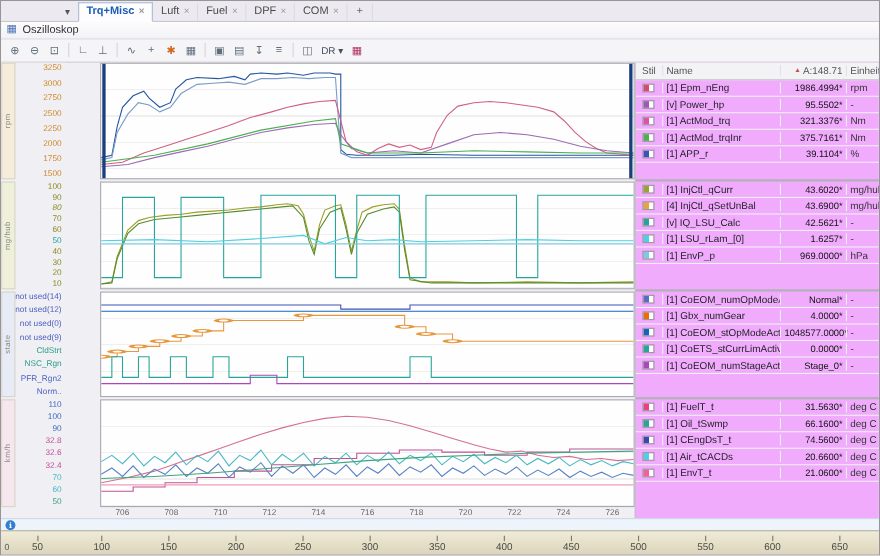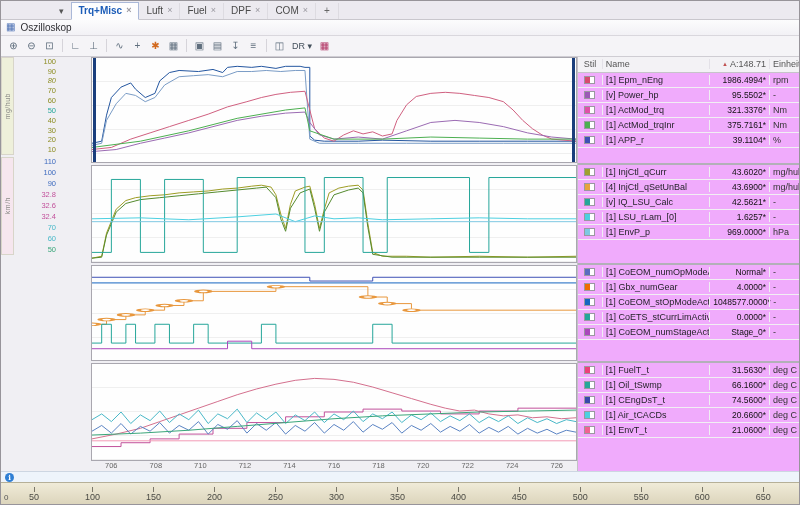--- a/index.html
+++ b/index.html
@@ -126,35 +126,65 @@
       <div class="tb-icon">↧</div>
       <div class="tb-icon">≡</div>
       <div class="tb-sep"></div>
       <div class="tb-icon">◫</div>
       <div class="tb-icon text">DR ▾</div>
       <div class="tb-icon" style="color: rgb(176, 48, 96);">▦</div>
     </div>
 
   <div id="toprow">
     <div id="gutter">
+        <div class="gutter-block" style="height: 106px;">
+          <div class="side-strip" style="background: rgb(245, 236, 217);">
+            <span class="side-text">rpm</span>
+          </div>
+          <div class="axis-labels">
+            <div class="axis-label" style="color: rgb(207, 138, 46);">3250</div>
+            <div class="axis-label" style="color: rgb(207, 138, 46);">3000</div>
+            <div class="axis-label" style="color: rgb(207, 138, 46);">2750</div>
+            <div class="axis-label" style="color: rgb(207, 138, 46);">2500</div>
+            <div class="axis-label" style="color: rgb(207, 138, 46);">2250</div>
+            <div class="axis-label" style="color: rgb(207, 138, 46);">2000</div>
+            <div class="axis-label" style="color: rgb(207, 138, 46);">1750</div>
+            <div class="axis-label" style="color: rgb(207, 138, 46);">1500</div>
+          </div>
+        </div>
         <div class="gutter-block" style="height: 98px;">
           <div class="side-strip" style="background: rgb(238, 240, 218);">
             <span class="side-text">mg/hub</span>
           </div>
           <div class="axis-labels">
             <div class="axis-label" style="color: rgb(141, 141, 35);">100</div>
             <div class="axis-label" style="color: rgb(141, 141, 35);">90</div>
             <div class="axis-label" style="color: rgb(141, 141, 35); font-style: italic;">80</div>
             <div class="axis-label" style="color: rgb(141, 141, 35);">70</div>
             <div class="axis-label" style="color: rgb(141, 141, 35);">60</div>
             <div class="axis-label" style="color: rgb(38, 166, 154);">50</div>
             <div class="axis-label" style="color: rgb(141, 141, 35);">40</div>
             <div class="axis-label" style="color: rgb(141, 141, 35);">30</div>
             <div class="axis-label" style="color: rgb(141, 141, 35);">20</div>
             <div class="axis-label" style="color: rgb(141, 141, 35);">10</div>
+          </div>
+        </div>
+        <div class="gutter-block" style="height: 96px;">
+          <div class="side-strip" style="background: rgb(230, 235, 246);">
+            <span class="side-text">state</span>
+          </div>
+          <div class="axis-labels">
+            <div class="axis-label" style="color: rgb(74, 95, 193);">not used(14)</div>
+            <div class="axis-label" style="color: rgb(74, 95, 193);">not used(12)</div>
+            <div class="axis-label" style="color: rgb(74, 95, 193);">not used(0)</div>
+            <div class="axis-label" style="color: rgb(74, 95, 193);">not used(9)</div>
+            <div class="axis-label" style="color: rgb(42, 157, 143);">CldStrt</div>
+            <div class="axis-label" style="color: rgb(42, 157, 143);">NSC_Rgn</div>
+            <div class="axis-label" style="color: rgb(74, 95, 193);">PFR_Rgn2</div>
+            <div class="axis-label" style="color: rgb(74, 95, 193);">Norm..</div>
           </div>
         </div>
         <div class="gutter-block last" style="height: 98px;">
           <div class="side-strip" style="background: rgb(246, 230, 238);">
             <span class="side-text">km/h</span>
           </div>
           <div class="axis-labels">
             <div class="axis-label" style="color: rgb(62, 107, 191);">110</div>
             <div class="axis-label" style="color: rgb(62, 107, 191);">100</div>
             <div class="axis-label" style="color: rgb(62, 107, 191);">90</div>

